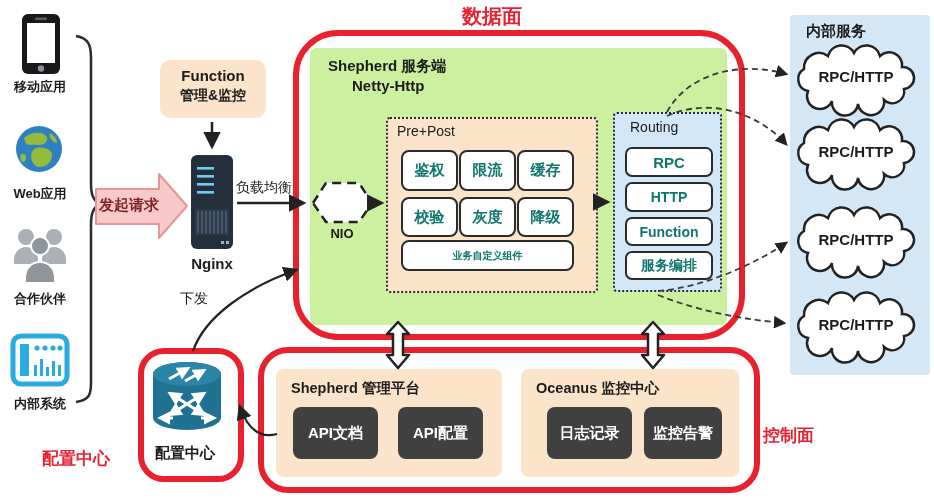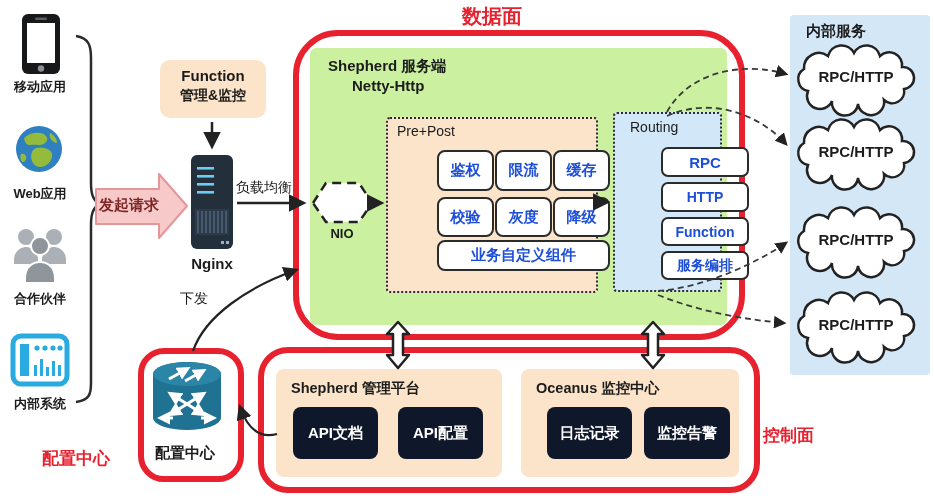--- a/index.html
+++ b/index.html
@@ -8,22 +8,22 @@
   .abs{position:absolute;}
   .lbl{position:absolute;z-index:10;color:#1c1c1c;font-weight:600;}
   .center{text-align:center;}
   
   .red-frame{position:absolute;border:6px solid #e8212e;background:#fff;z-index:1;}
   .green-box{position:absolute;background:#cbf1a0;border-radius:6px;z-index:2;}
   .peach{background:#fbe4c9;}
   .dotted-box{position:absolute;border:2.5px dotted #2b2b2b;border-radius:4px;z-index:3;}
   .white-btn{position:absolute;background:#fff;border:2.5px solid #2b2b2b;border-radius:8px;
              display:flex;align-items:center;justify-content:center;font-weight:600;
-             color:#1d4ed8;z-index:4;margin-left:36px;}
-  .orange-btn{position:absolute;background:#0f172a;border-radius:8px;display:flex;
+             color:#0f766e;z-index:4;}
+  .orange-btn{position:absolute;background:#404040;border-radius:8px;display:flex;
               align-items:center;justify-content:center;color:#fff;font-weight:700;
               font-size:15px;z-index:4;}
   .panel-blue{position:absolute;background:#d3e7f7;border-radius:4px;z-index:1;}
   .red-text{color:#e8212e;font-weight:700;}
   svg.overlay{position:absolute;left:0;top:0;z-index:6;pointer-events:none;}
   .icon-wrap{position:absolute;z-index:4;}
 </style>
 </head>
 <body>
 
@@ -39,39 +39,39 @@
   <div class="lbl" style="left:352px;top:77px;font-size:15px;z-index:3;">Netty-Http</div>
 
   <div class="dotted-box peach" style="left:386px;top:117px;width:208px;height:172px;"></div>
   <div class="lbl" style="left:397px;top:123px;font-size:14px;font-weight:500;">Pre+Post</div>
   <div class="white-btn" style="left:401px;top:150px;width:53px;height:37px;font-size:15px;">鉴权</div>
   <div class="white-btn" style="left:459px;top:150px;width:53px;height:37px;font-size:15px;">限流</div>
   <div class="white-btn" style="left:517px;top:150px;width:53px;height:37px;font-size:15px;">缓存</div>
   <div class="white-btn" style="left:401px;top:197px;width:53px;height:36px;font-size:15px;text-align:right;">校验</div>
   <div class="white-btn" style="left:459px;top:197px;width:53px;height:36px;font-size:15px;">灰度</div>
   <div class="white-btn" style="left:517px;top:197px;width:53px;height:36px;font-size:15px;">降级</div>
-  <div class="white-btn" style="left:401px;top:240px;width:169px;height:27px;font-size:15px;">业务自定义组件</div>
+  <div class="white-btn" style="left:401px;top:240px;width:169px;height:27px;font-size:10px;">业务自定义组件</div>
 
   <div class="dotted-box" style="left:613px;top:112px;width:105px;height:176px;background:#d2e8f8;"></div>
   <div class="lbl" style="left:630px;top:119px;font-size:14px;font-weight:500;">Routing</div>
   <div class="white-btn" style="left:625px;top:147px;width:84px;height:26px;font-size:15px;border-radius:7px;">RPC</div>
   <div class="white-btn" style="left:625px;top:182px;width:84px;height:26px;font-size:14px;border-radius:7px;">HTTP</div>
   <div class="white-btn" style="left:625px;top:217px;width:84px;height:25px;font-size:14px;border-radius:7px;">Function</div>
   <div class="white-btn" style="left:625px;top:251px;width:84px;height:25px;font-size:14px;border-radius:7px;">服务编排</div>
 
   <div class="red-frame" style="left:258px;top:347px;width:490px;height:134px;border-radius:30px;"></div>
   <div class="abs peach" style="left:276px;top:369px;width:226px;height:108px;border-radius:8px;z-index:2;"></div>
   <div class="lbl" style="left:291px;top:379px;font-size:14.5px;">Shepherd 管理平台</div>
   <div class="orange-btn" style="left:293px;top:407px;width:85px;height:52px;">API文档</div>
   <div class="orange-btn" style="left:398px;top:407px;width:85px;height:52px;">API配置</div>
 
   <div class="abs peach" style="left:521px;top:369px;width:218px;height:108px;border-radius:8px;z-index:2;"></div>
   <div class="lbl" style="left:536px;top:379px;font-size:14.5px;">Oceanus 监控中心</div>
   <div class="orange-btn" style="left:547px;top:407px;width:85px;height:52px;">日志记录</div>
-  <div class="orange-btn" style="left:644px;top:407px;width:86px;height:52px;">监控告警</div>
+  <div class="orange-btn" style="left:644px;top:407px;width:78px;height:52px;">监控告警</div>
   <div class="lbl red-text" style="left:763px;top:424px;font-size:17px;">控制面</div>
 
   <div class="red-frame" style="left:138px;top:348px;width:94px;height:122px;border-radius:26px;z-index:2;"></div>
   <div class="icon-wrap" style="left:147px;top:356px;z-index:5;">
     <svg width="80" height="88" viewBox="0 0 80 88">
       <defs>
         <marker id="ahw" viewBox="0 0 10 10" refX="7" refY="5" markerWidth="4.5" markerHeight="4.5" orient="auto-start-reverse">
           <path d="M0,0 L10,5 L0,10 z" fill="#fff"></path>
         </marker>
       </defs>

